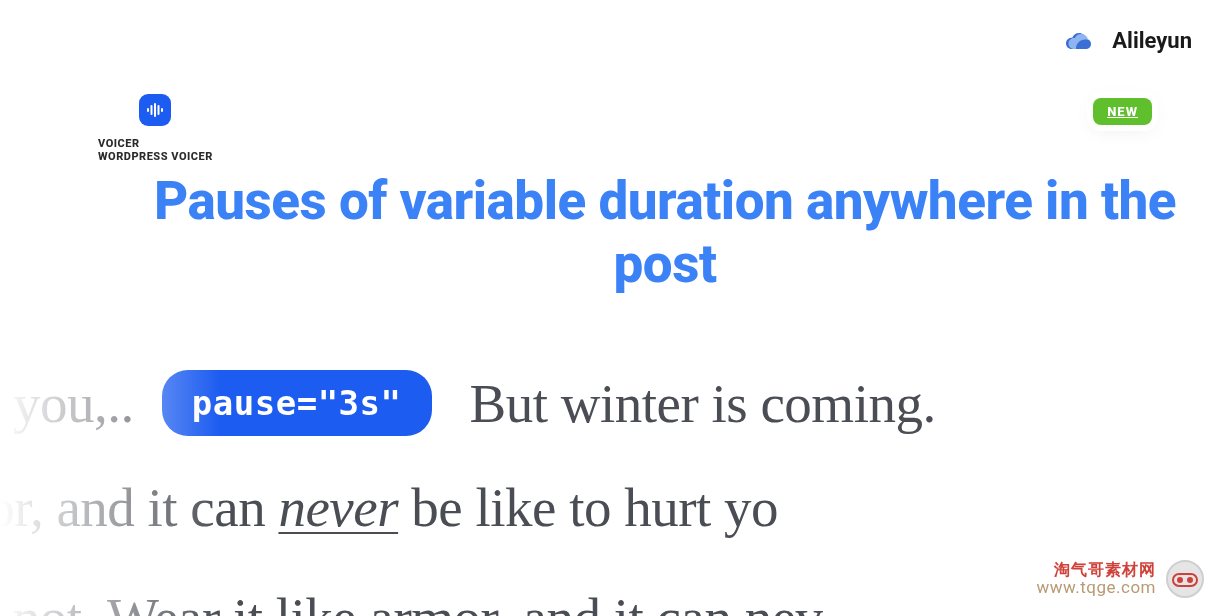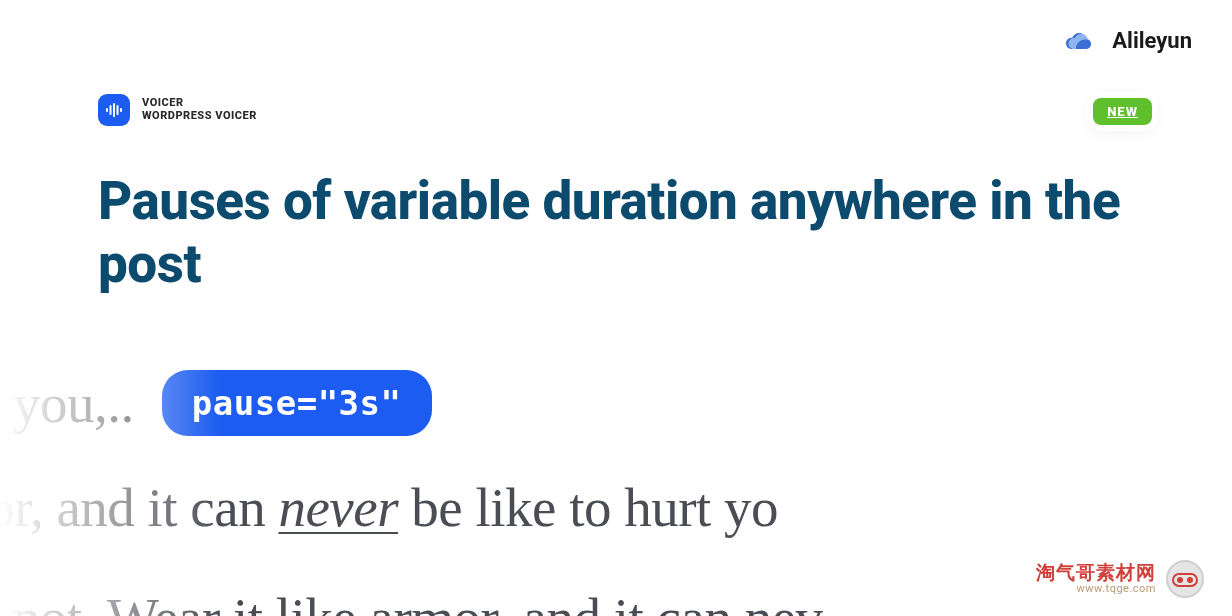--- a/index.html
+++ b/index.html
@@ -28,20 +28,21 @@
       font-weight: 700;
       color: #1a1a1a;
     }
     .header {
       position: absolute;
       top: 94px;
       left: 98px;
       display: flex;
       align-items: center;
       gap: 12px;
+      flex-direction: column;
     }
     .app-icon {
       width: 32px;
       height: 32px;
       background: #1c5cf0;
       border-radius: 9px;
       display: flex;
       align-items: center;
       justify-content: center;
     }
@@ -69,23 +70,24 @@
       border-radius: 8px;
       box-shadow: 0 0 0 6px rgba(255,255,255,0.9), 0 4px 20px rgba(0,0,0,0.08);
       text-decoration: underline;
     }
     .headline {
       position: absolute;
       top: 170px;
       left: 98px;
       font-size: 53px;
       font-weight: 800;
-      color: #0c4a6e;
+      color: #3b82f6;
       line-height: 1.18;
       letter-spacing: -0.5px;
+      text-align: center;
     }
     .content-area {
       position: absolute;
       top: 370px;
       left: 0;
       right: 0;
       font-family: Georgia, "Times New Roman", serif;
       color: #3a3d44;
     }
     .line1 {
@@ -163,27 +165,27 @@
       align-items: center;
       gap: 10px;
     }
     .wm-text {
       display: flex;
       flex-direction: column;
       align-items: flex-end;
       line-height: 1.1;
     }
     .wm-text .cn {
-      font-size: 19px;
+      font-size: 16px;
       font-weight: 700;
       color: #d0403a;
       letter-spacing: 1px;
     }
     .wm-text .url {
-      font-size: 11px;
+      font-size: 17px;
       color: #b99a72;
       letter-spacing: 0.5px;
     }
     .wm-face {
       width: 38px;
       height: 38px;
       border-radius: 50%;
       background: #e5e5e5;
       border: 2px solid #cfcfcf;
       display: flex;
@@ -221,20 +223,21 @@
 </div>
 
 <div class="new-badge">NEW</div>
 
 <h1 class="headline">Pauses of variable duration anywhere in the post</h1>
 
 <div class="content-area">
   <div class="line1">
     <span class="txt-a">r you,..</span>
     <span class="pill">pause="3s"</span>
+    <span class="txt-b">But winter is coming.</span>
   </div>
   <div class="line2">
     <span>mor, and it can </span><span class="underline">never</span><span> be like to hurt yo</span>
   </div>
   <div class="line3">ll not. Wear it like armor, and it can nev</div>
 </div>
 
 <div class="left-fade"></div>
 <div class="right-fade"></div>
 

